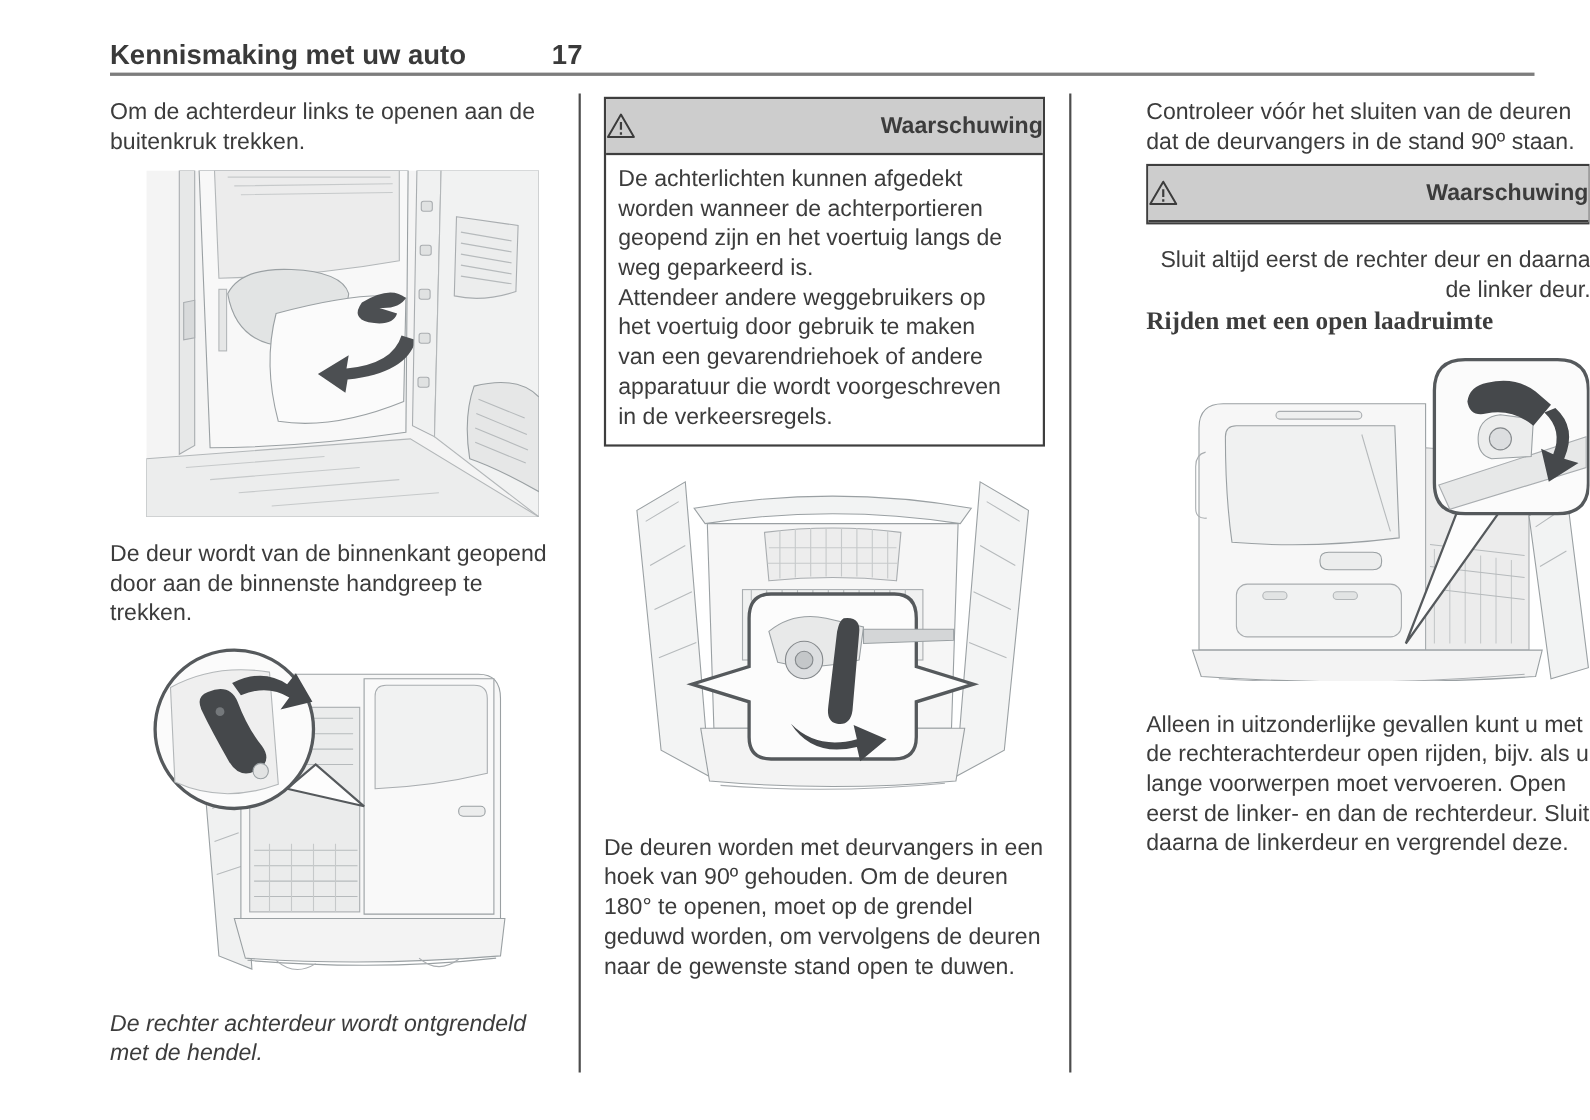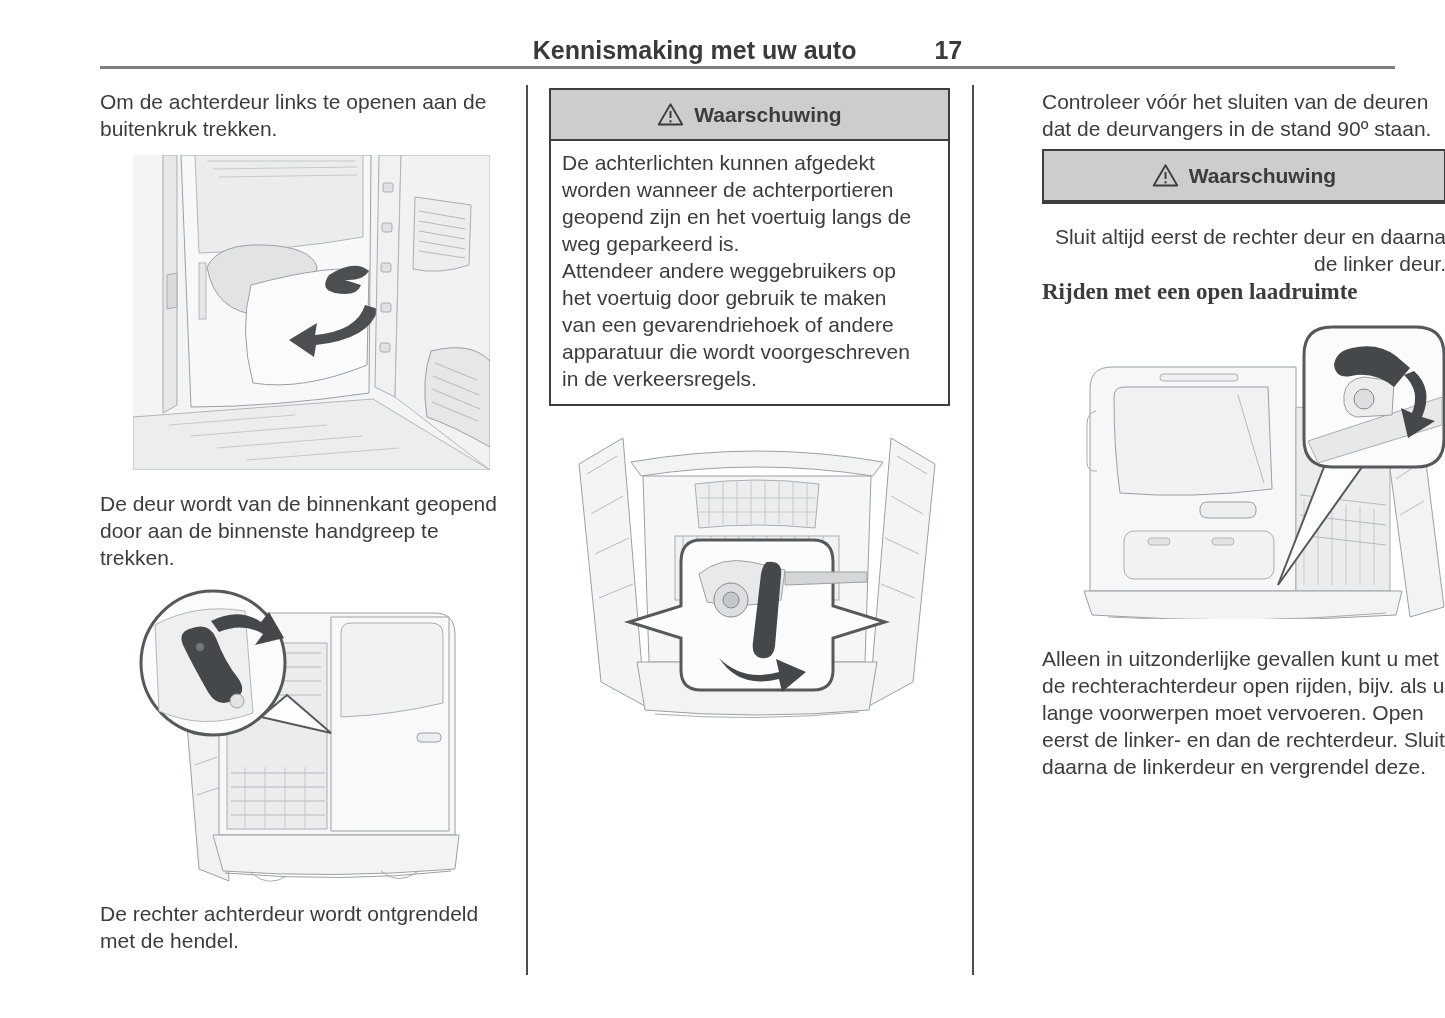--- a/index.html
+++ b/index.html
@@ -5,21 +5,21 @@
   * { margin: 0; padding: 0; box-sizing: border-box; }
   html,body { background: #ffffff; }
   body {
     width: 1445px; height: 1018px;
     position: relative; overflow: hidden;
     font-family: "Liberation Sans", sans-serif;
     color: #3c3c3c;
   }
   .page-header {
     position: absolute; top: 36px; left: 100px; width: 1295px;
-    display: flex; justify-content: center; align-items: baseline;
+    display: flex; justify-content: flex-start; align-items: baseline;
     font-weight: bold; font-size: 25px; color: #3a3a3a;
   }
   .page-header .page-num { margin-left: 78px; }
   .header-rule {
     position: absolute; top: 66px; left: 100px; width: 1295px;
     height: 3px; background: #7d7d7d;
   }
   .divider {
     position: absolute; top: 85px; height: 890px; width: 2px; background: #4d4d4d;
   }
@@ -27,21 +27,21 @@
   #divider-2 { left: 972px; }
   .col { position: absolute; top: 88px; font-size: 21px; line-height: 27px; }
   #col-1 { left: 100px; width: 412px; }
   #col-2 { left: 549px; width: 401px; }
   #col-3 { left: 1042px; width: 404px; }
   .para { margin: 0; }
   .warning-box { border: 2px solid #3e3e3e; background: #ffffff; }
   .warning-head {
     background: #cdcdcd; border-bottom: 2px solid #3e3e3e;
     font-weight: bold; padding: 11px 0;
-    display: flex; align-items: center; justify-content: center; gap: 10px;
+    display: flex; align-items: center; justify-content: space-between; gap: 10px;
   }
   .warning-body { padding: 8px 24px 12px 11px; white-space: pre-line; }
   .section-heading { font-weight: bold; font-size: 23px; line-height: 30px; }
   .illus { display: block; }
   svg { shape-rendering: geometricPrecision; }
   .ln { stroke: #b6babc; fill: none; }
   .ln2 { stroke: #c6c9ca; fill: none; }
 </style>
 </head>
 <body>
@@ -103,21 +103,21 @@
     <path d="M118 290 q17 15 36 3 M248 288 q17 15 36 1" stroke="#a9adb0" fill="none"></path>
     <path d="M128 134 L154 112 L198 150 Z" fill="#fdfdfd" stroke="#55595c" stroke-width="2"></path>
     <circle cx="80" cy="80" r="72" fill="#fbfbfb" stroke="#55595c" stroke-width="3"></circle>
     <path d="M22 42 Q62 20 112 28 L120 130 Q70 148 26 128 Z" fill="#efefef" stroke="#b3b7b9"></path>
     <path d="M56 46 q20 -8 27 9 q9 24 22 40 q10 14 -4 22 q-16 9 -26 -8 q-16 -28 -25 -47 q-5 -12 6 -16 Z" fill="#45484b"></path>
     <circle cx="67" cy="64" r="4" fill="#74787b"></circle>
     <path d="M78 38 q28 -14 50 1 l8 -10 l15 26 l-29 7 l8 -11 q-20 -12 -44 -2 Z" fill="#45484b"></path>
     <circle cx="104" cy="118" r="7" fill="#e2e3e3" stroke="#9aa0a3"></circle>
   </svg>
 
-  <p class="para" style="margin-top:7px;">De rechter achterdeur wordt ontgrendeld met de hendel.</p>
+  <p class="para" style="margin-top:24px;font-style:italic;">De rechter achterdeur wordt ontgrendeld met de hendel.</p>
 </div>
 
 <div class="col" id="col-2">
   <div class="warning-box">
     <div class="warning-head">
       <svg width="27" height="25" viewBox="0 0 27 25">
         <path d="M13.5 2.2 L25.3 22.5 L1.7 22.5 Z" fill="none" stroke="#3c3c3c" stroke-width="1.8" stroke-linejoin="round"></path>
         <path d="M13.5 9 L13.5 16" stroke="#3c3c3c" stroke-width="2"></path>
         <path d="M13.5 18.2 L13.5 20.4" stroke="#3c3c3c" stroke-width="2"></path>
       </svg>
@@ -143,20 +143,21 @@
     <path d="M84 292 q102 8 204 -2" stroke="#a9adb0" fill="none"></path>
     <path d="M130 118 L242 118 Q262 118 262 140 L262 184 L314 200 L262 216 L262 248 Q262 268 242 268 L130 268 Q110 268 110 248 L110 216 L58 200 L110 184 L110 140 Q110 118 130 118 Z" fill="#fcfcfc" stroke="#55595c" stroke-width="3"></path>
     <path d="M128 152 Q150 134 180 140 L214 148 L210 178 Q170 188 136 180 Z" fill="#e8e9e9" stroke="#9aa0a3"></path>
     <circle cx="160" cy="178" r="17" fill="#dcdee0" stroke="#85898c"></circle>
     <circle cx="160" cy="178" r="8" fill="#c4c7c9" stroke="#85898c"></circle>
     <path d="M214 150 L296 150 L296 160 L214 163 Z" fill="#d4d6d7" stroke="#9aa0a3"></path>
     <path d="M196 140 q16 -2 14 14 l-6 70 q-2 14 -14 12 q-10 -2 -8 -16 l8 -68 q2 -10 6 -12 Z" fill="#45484b"></path>
     <path d="M148 236 q24 24 60 14 l-3 -13 l30 13 l-24 20 l-3 -13 q-40 10 -60 -21 Z" fill="#45484b"></path>
   </svg>
 
+  <p class="para" style="margin-top:30px;">De deuren worden met deurvangers in een hoek van 90º gehouden. Om de deuren 180° te openen, moet op de grendel geduwd worden, om vervolgens de deuren naar de gewenste stand open te duwen.</p>
 </div>
 
 <div class="col" id="col-3">
   <p class="para">Controleer vóór het sluiten van de deuren dat de deurvangers in de stand 90º staan.</p>
 
   <div class="warning-box" style="margin-top:7px;">
     <div class="warning-head">
       <svg width="27" height="25" viewBox="0 0 27 25">
         <path d="M13.5 2.2 L25.3 22.5 L1.7 22.5 Z" fill="none" stroke="#3c3c3c" stroke-width="1.8" stroke-linejoin="round"></path>
         <path d="M13.5 9 L13.5 16" stroke="#3c3c3c" stroke-width="2"></path>

